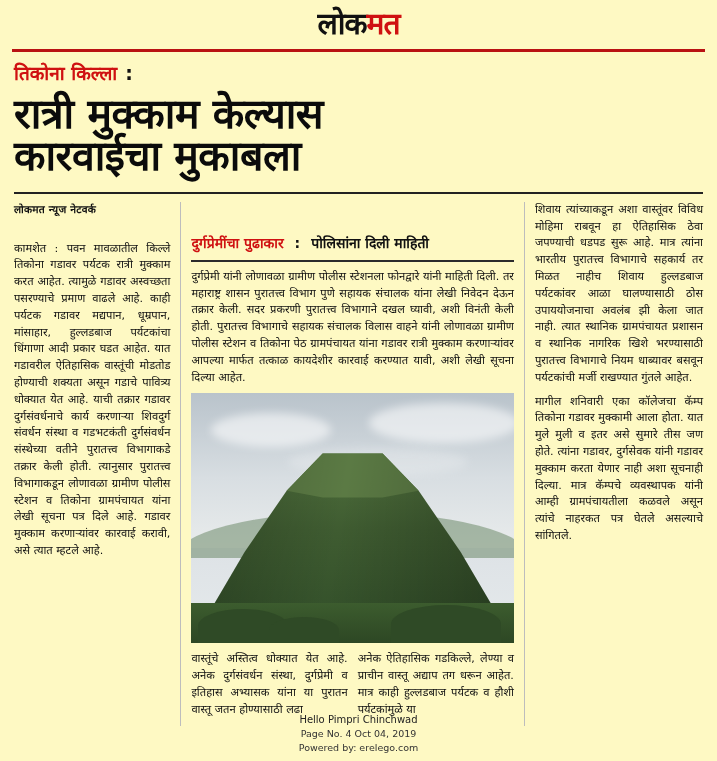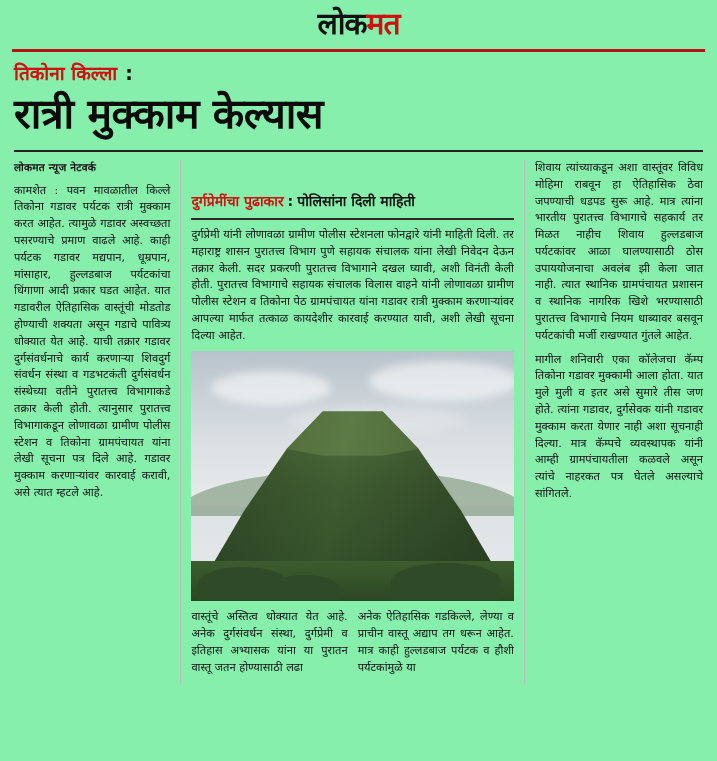--- a/index.html
+++ b/index.html
@@ -5,21 +5,21 @@
   * { box-sizing: border-box; }
   html, body {
     margin: 0; padding: 0;
     width: 717px; height: 761px;
     background: #ffffff;
     font-family: "DejaVu Sans", sans-serif;
   }
   .page {
     position: relative;
     width: 717px; height: 761px;
-    background: #86efac;
+    background: #fef9c3;
     overflow: hidden;
   }
   
   .masthead {
     width: 100%;
     text-align: center;
     padding: 9px 0 6px 0;
   }
   .masthead-logo {
     display: inline-block;
@@ -92,29 +92,29 @@
   .col-right  { width: 172px; }
   .vline {
     width: 1px;
     background: #bdbdbd;
     align-self: stretch;
   }
   .byline {
     font-weight: bold;
     font-size: 10.5px;
     color: #111;
-    margin-bottom: 7px;
+    margin-bottom: 23px;
     letter-spacing: 0.2px;
   }
   p.para { margin: 0 0 7px 0; }
   
   .subhead-row {
     display: flex;
     align-items: baseline;
-    gap: 4px;
+    gap: 11px;
     margin-bottom: 6px;
   }
   .subhead-red {
     color: #cf1111;
     font-weight: bold;
     font-size: 14px;
     white-space: nowrap;
   }
   .subhead-colon {
     color: #111;
@@ -225,20 +225,21 @@
   </div>
   <div class="rule-thick"></div>
 
   <div class="kicker-row">
     <span class="kicker-red">तिकोना किल्ला</span>
     <span class="kicker-sep">:</span>
   </div>
 
   <div class="headline">
     <div>रात्री मुक्काम केल्यास</div>
+    <div class="headline-l2">कारवाईचा मुकाबला</div>
   </div>
   <div class="rule-thin"></div>
 
   <div class="cols">
 
     <div class="col col-left">
       <div class="byline">लोकमत न्यूज नेटवर्क</div>
       <p class="para">कामशेत : पवन मावळातील किल्ले तिकोना गडावर पर्यटक रात्री मुक्काम करत आहेत. त्यामुळे गडावर अस्वच्छता पसरण्याचे प्रमाण वाढले आहे. काही पर्यटक गडावर मद्यपान, धूम्रपान, मांसाहार, हुल्लडबाज पर्यटकांचा धिंगाणा आदी प्रकार घडत आहेत. यात गडावरील ऐतिहासिक वास्तूंची मोडतोड होण्याची शक्यता असून गडाचे पावित्र्य धोक्यात येत आहे. याची तक्रार गडावर दुर्गसंवर्धनाचे कार्य करणाऱ्या शिवदुर्ग संवर्धन संस्था व गडभटकंती दुर्गसंवर्धन संस्थेच्या वतीने पुरातत्त्व विभागाकडे तक्रार केली होती. त्यानुसार पुरातत्त्व विभागाकडून लोणावळा ग्रामीण पोलीस स्टेशन व तिकोना ग्रामपंचायत यांना लेखी सूचना पत्र दिले आहे. गडावर मुक्काम करणाऱ्यांवर कारवाई करावी, असे त्यात म्हटले आहे.</p>
     </div>
 
@@ -277,14 +278,19 @@
 
     <div class="vline"></div>
 
     <div class="col col-right">
       <p class="para">शिवाय त्यांच्याकडून अशा वास्तूंवर विविध मोहिमा राबवून हा ऐतिहासिक ठेवा जपण्याची धडपड सुरू आहे. मात्र त्यांना भारतीय पुरातत्त्व विभागाचे सहकार्य तर मिळत नाहीच शिवाय हुल्लडबाज पर्यटकांवर आळा घालण्यासाठी ठोस उपाययोजनाचा अवलंब झी केला जात नाही. त्यात स्थानिक ग्रामपंचायत प्रशासन व स्थानिक नागरिक खिशे भरण्यासाठी पुरातत्त्व विभागाचे नियम धाब्यावर बसवून पर्यटकांची मर्जी राखण्यात गुंतले आहेत.</p>
       <p class="para">मागील शनिवारी एका कॉलेजचा कॅम्प तिकोना गडावर मुक्कामी आला होता. यात मुले मुली व इतर असे सुमारे तीस जण होते. त्यांना गडावर, दुर्गसेवक यांनी गडावर मुक्काम करता येणार नाही अशा सूचनाही दिल्या. मात्र कॅम्पचे व्यवस्थापक यांनी आम्ही ग्रामपंचायतीला कळवले असून त्यांचे नाहरकत पत्र घेतले असल्याचे सांगितले.</p>
     </div>
 
   </div>
 
+  <div class="footer">
+    <div>Hello Pimpri Chinchwad</div>
+    <div class="small">Page No. 4   Oct 04, 2019</div>
+    <div class="small">Powered by: erelego.com</div>
+  </div>
 
 </div>
 
 </body></html>

